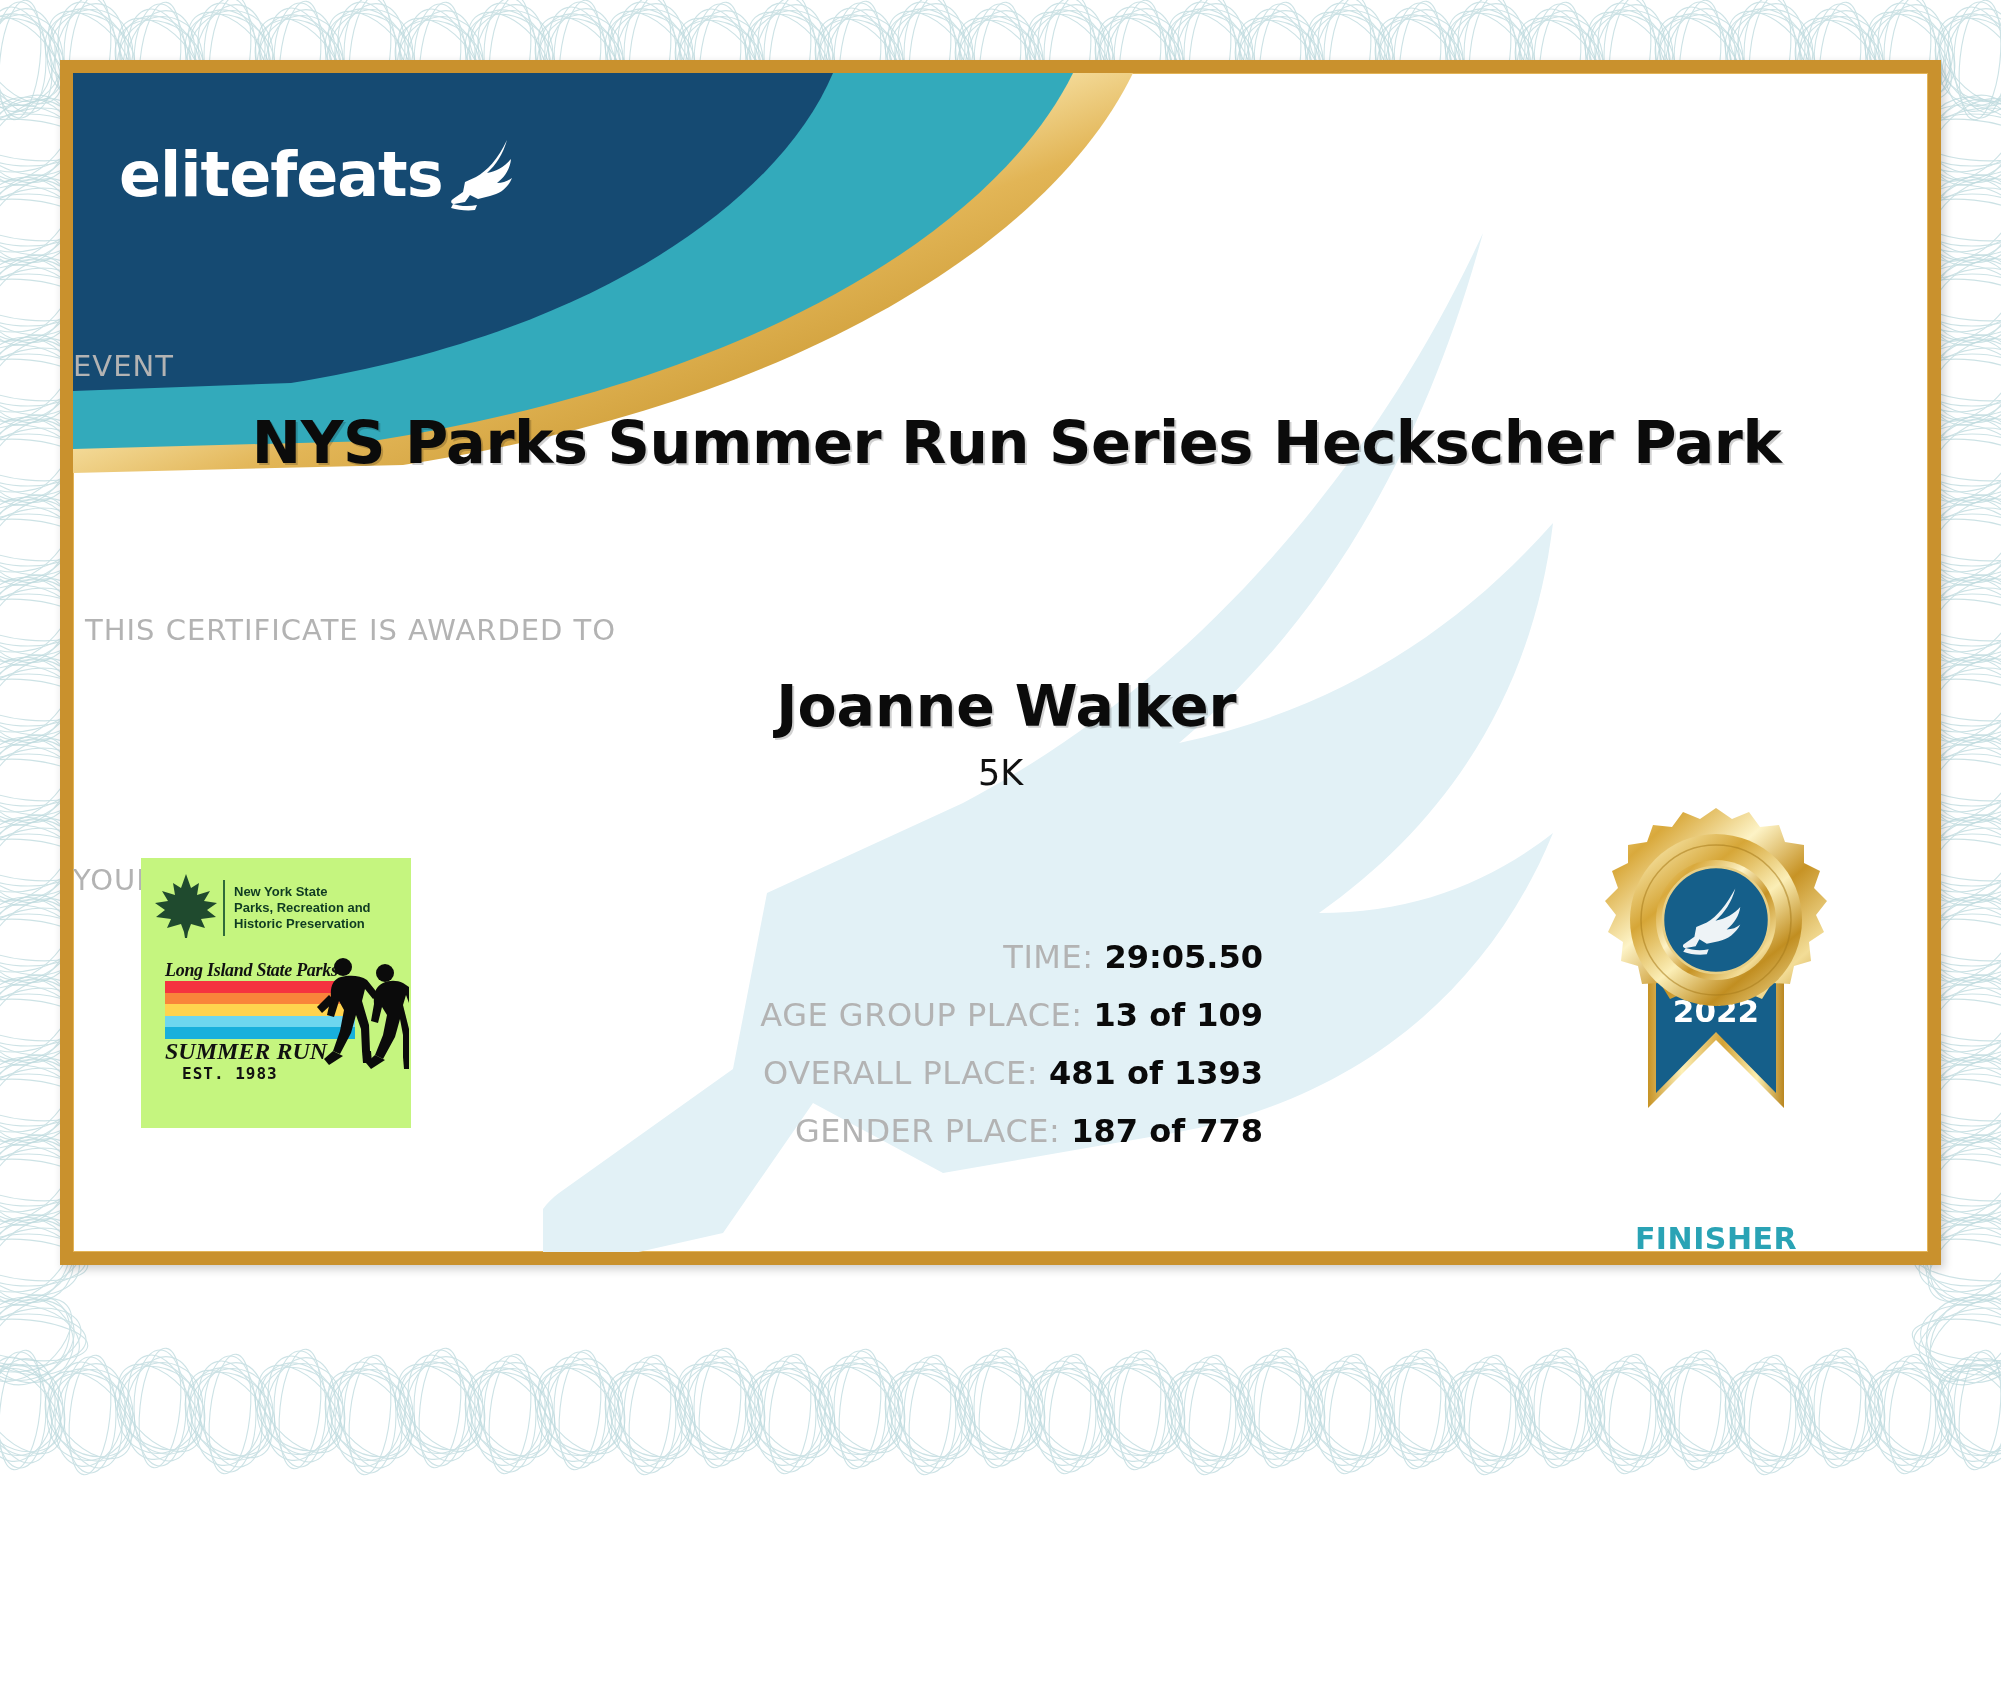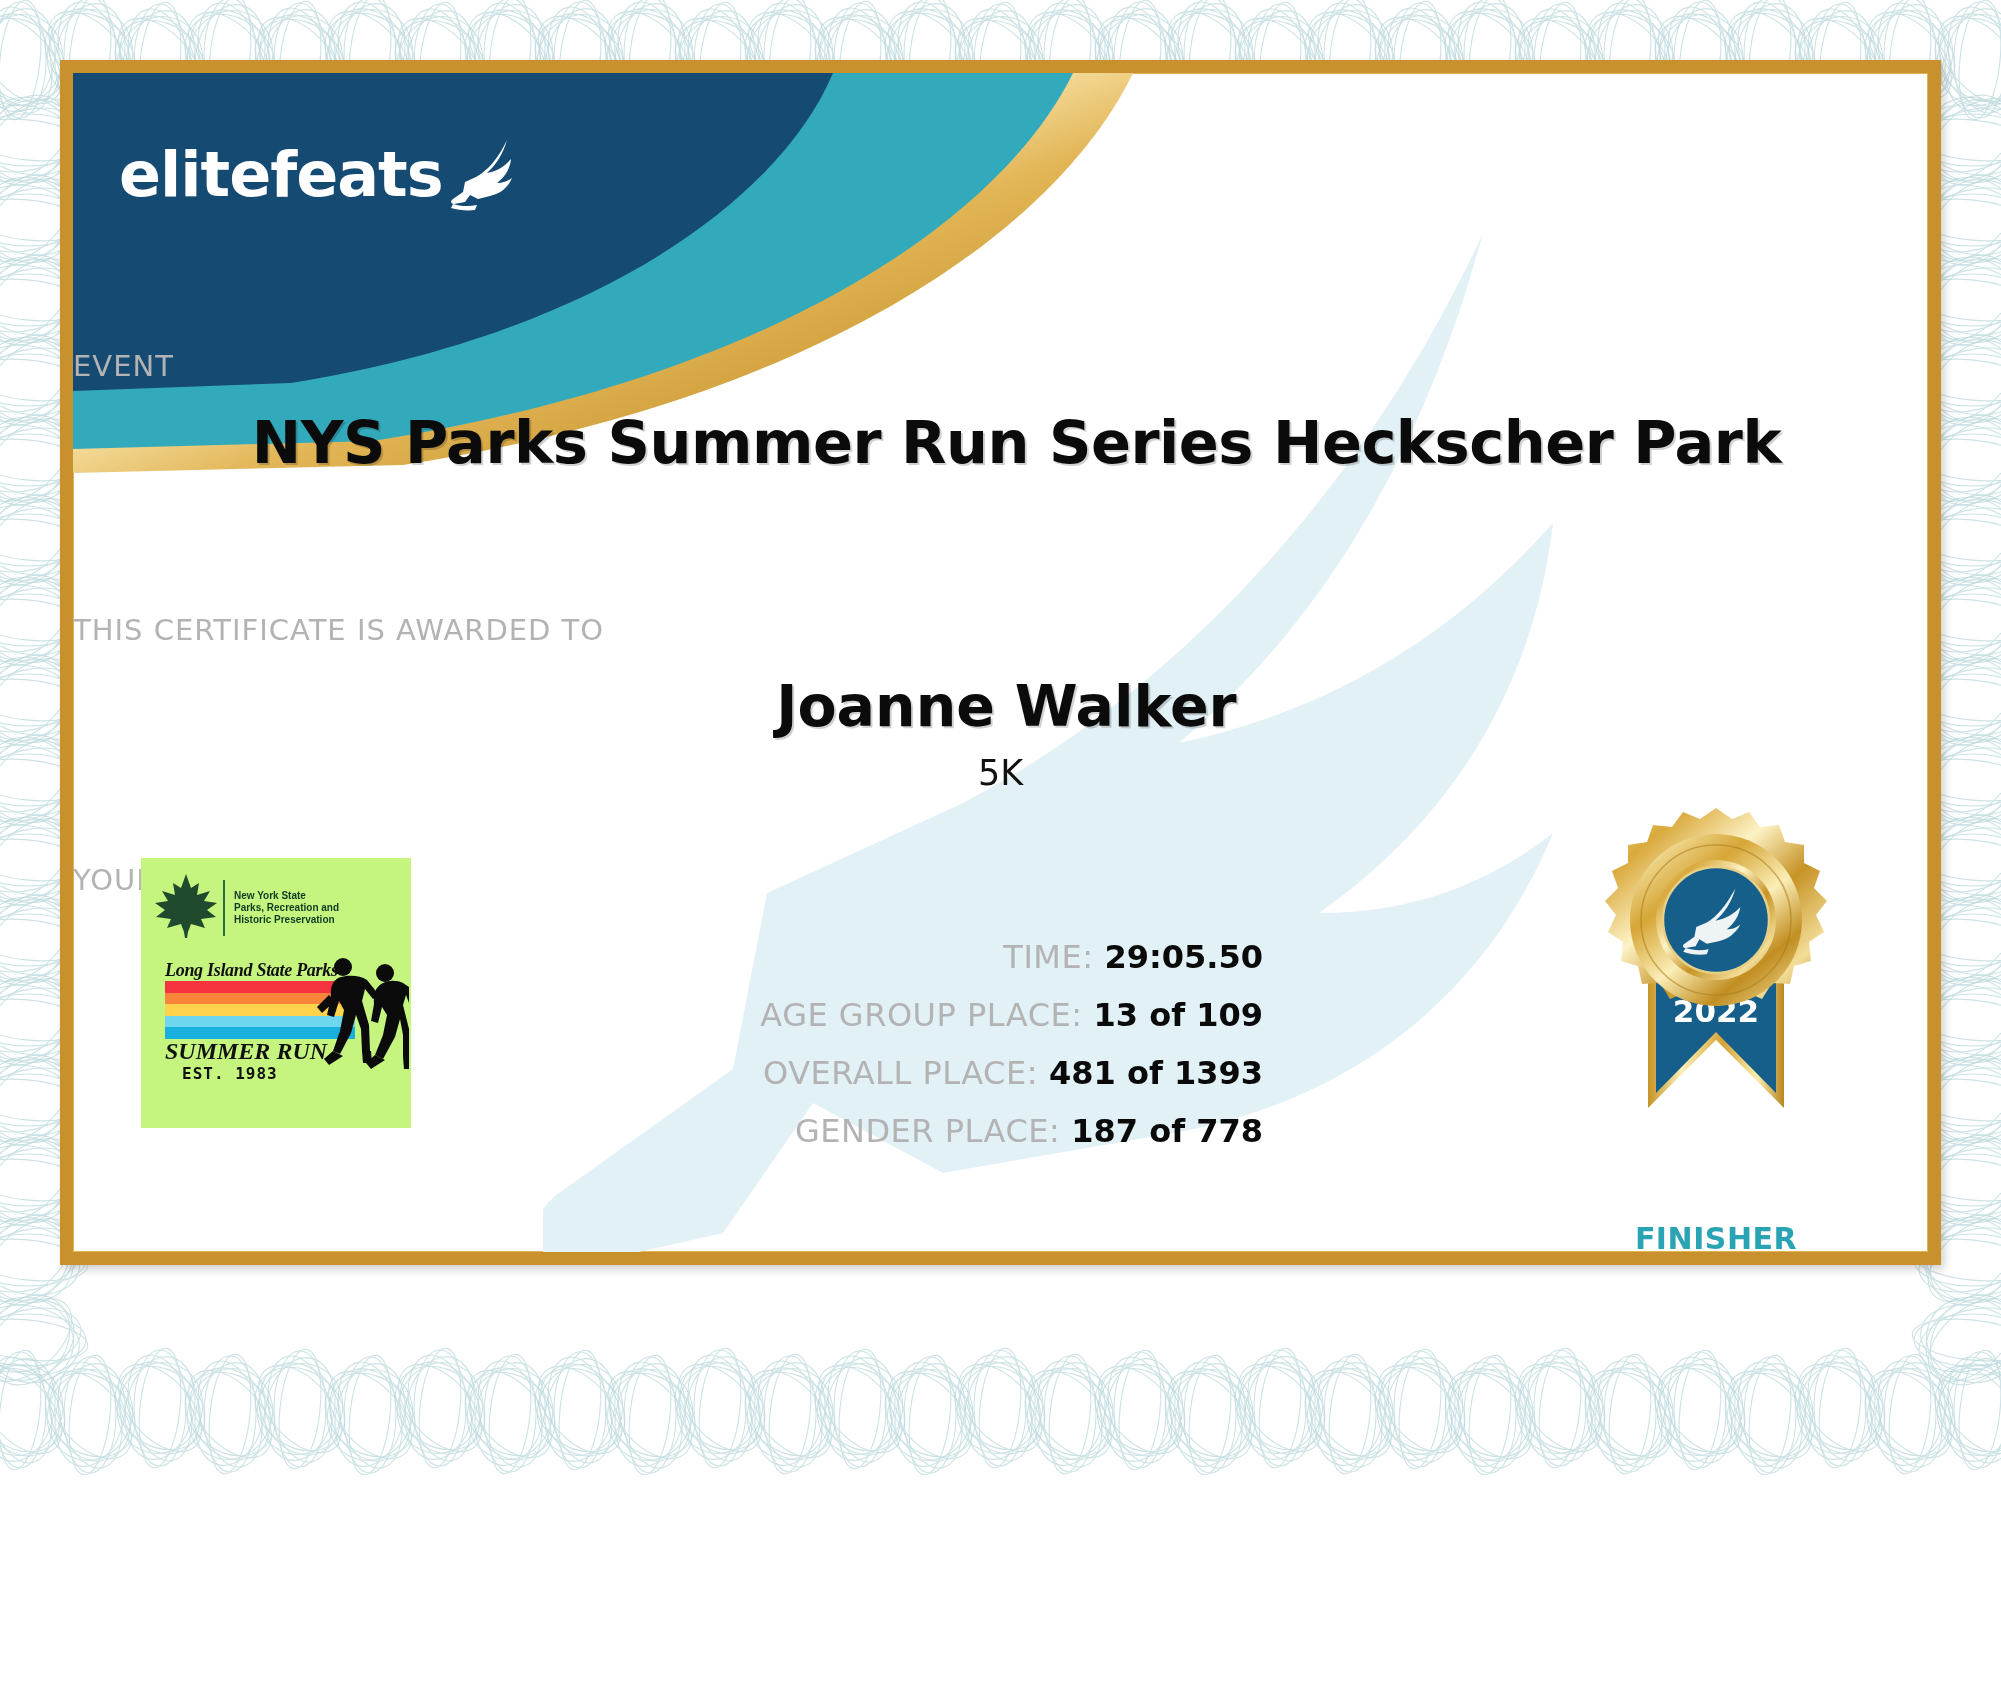--- a/index.html
+++ b/index.html
@@ -83,21 +83,21 @@
     text-align:center;
     color:#0b0b0b;
     font-size:59px;
     font-weight:700;
     letter-spacing:-0.5px;
     text-shadow:2px 2px 0 rgba(0,0,0,.18);
     padding-left:32px;
   }
 
   .awarded-label{
-    position:absolute;left:0;right:0;top:540px;
+    position:absolute;left:12px;right:0;top:540px;
     font-size:29px;
   }
   .awardee{
     position:absolute;left:12px;right:0;top:600px;
     text-align:center;
     color:#0b0b0b;
     font-size:57px;
     font-weight:700;
     letter-spacing:0px;
     text-shadow:2px 2px 0 rgba(0,0,0,.18);
@@ -134,21 +134,21 @@
     width:270px;height:270px;
     background:#c5f57f;
     z-index:3;
     overflow:hidden;
   }
   .nys-top{display:flex;align-items:center;padding:14px 10px 4px 12px;}
   .nys-leaf{flex:0 0 auto;}
   .nys-divider{width:2px;height:56px;background:#2f6b3a;margin:0 9px 0 4px;}
   .nys-words{
     font-family:"Liberation Sans", sans-serif;
-    font-size:10px;line-height:1.22;font-weight:700;color:#0f3b22;
+    font-size:13px;line-height:1.22;font-weight:700;color:#0f3b22;
   }
   .li-wrap{position:relative;margin-top:12px;padding:0 10px;}
   .li-title{
     font-family:"Liberation Serif", serif;
     font-style:italic;font-weight:700;
     font-size:18px;color:#111;letter-spacing:-0.3px;
     margin-left:14px;
   }
   .stripes{margin-left:14px;width:190px;}
   .stripe{height:11.5px;}

